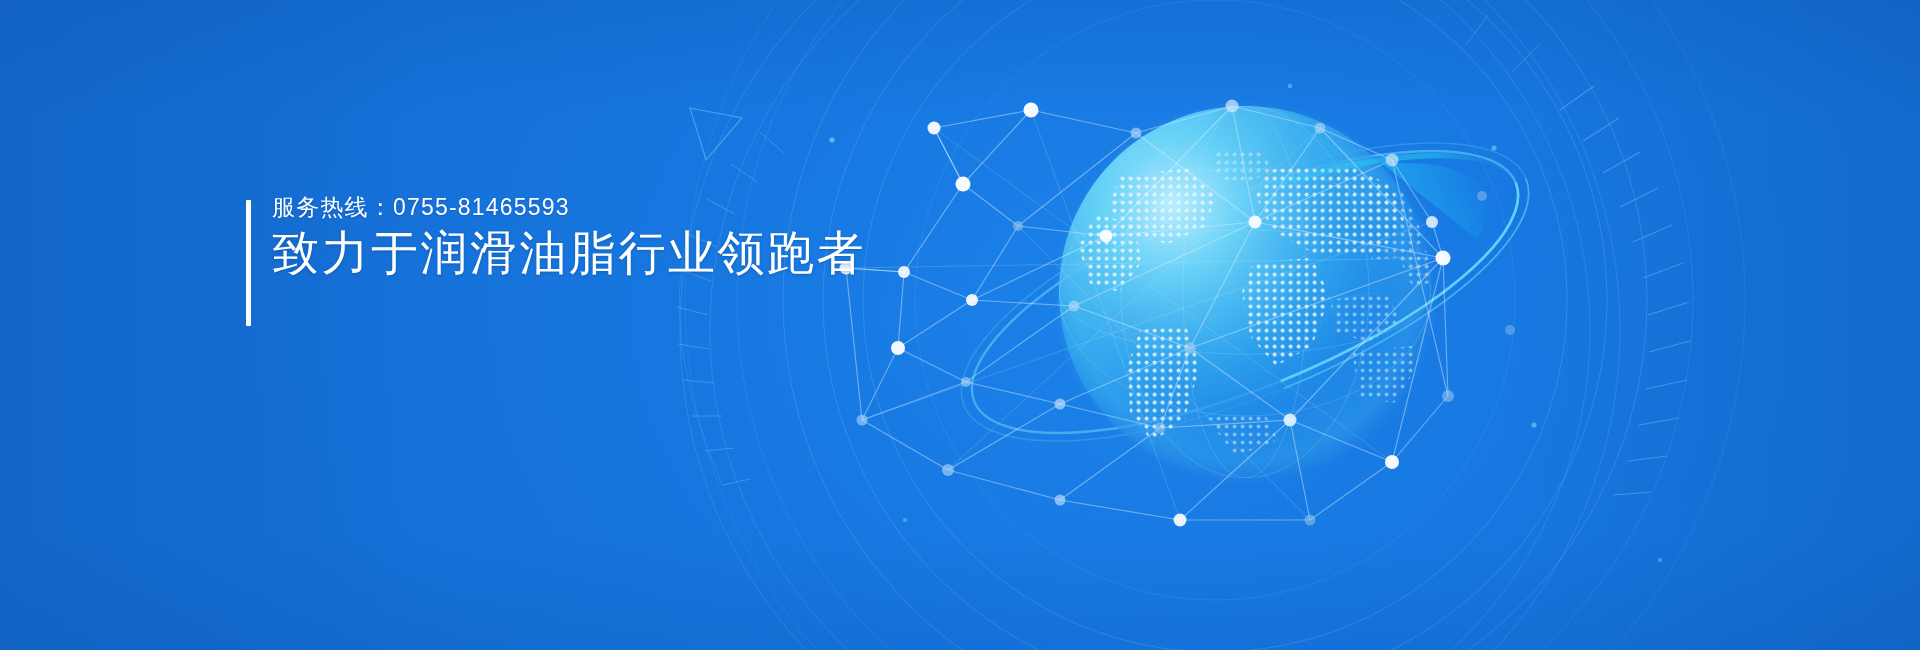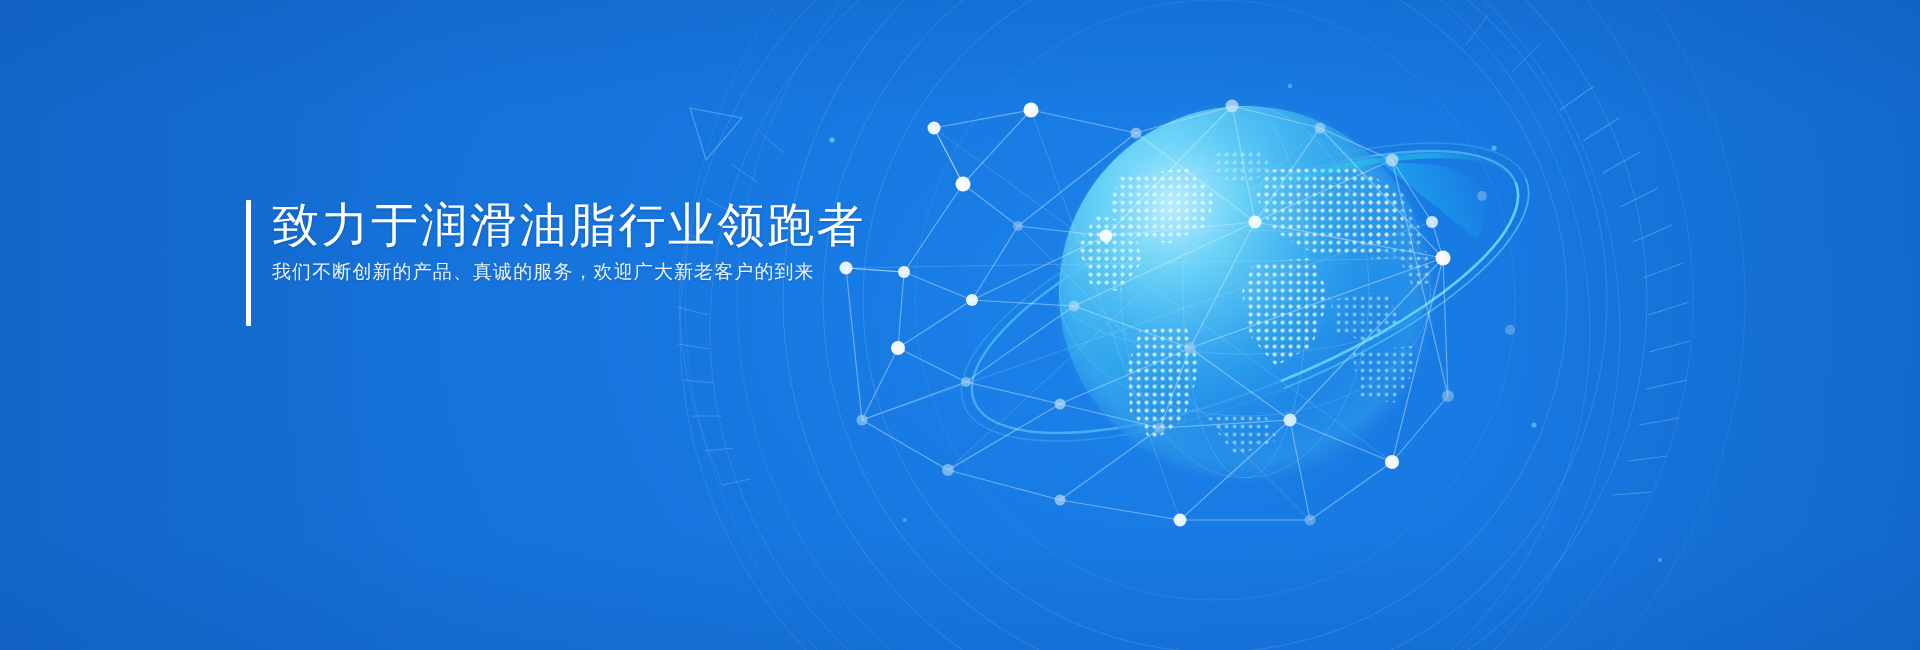--- a/index.html
+++ b/index.html
@@ -334,17 +334,17 @@
         <circle cx="1310" cy="520" r="5.5" fill="#9fc9ef" fill-opacity=".52"></circle>
         <circle cx="1482" cy="196" r="5.0" fill="#9fc9ef" fill-opacity=".45"></circle>
         <circle cx="1510" cy="330" r="5.0" fill="#9fc9ef" fill-opacity=".40"></circle>
       </g>
 
     </g>
   </svg>
 
   <div class="text-wrap">
     <div class="accent-bar"></div>
+    <p class="hotline">服务热线：0755-81465593</p>
     <h1 class="headline">致力于润滑油脂行业领跑者</h1>
-    <p class="subline">我们不断创新的产品、真诚的服务，欢迎广大新老客户的到来</p>
   </div>
 
 </div>
 
 </body></html>

